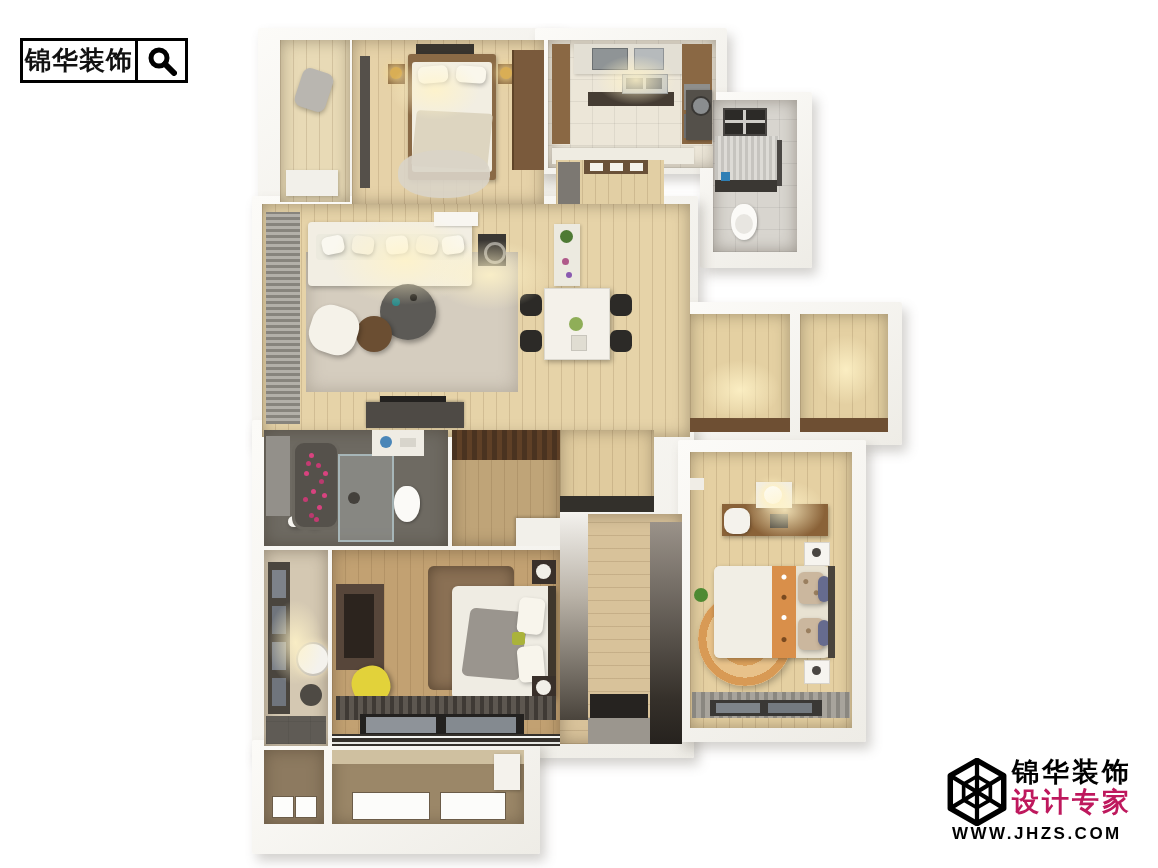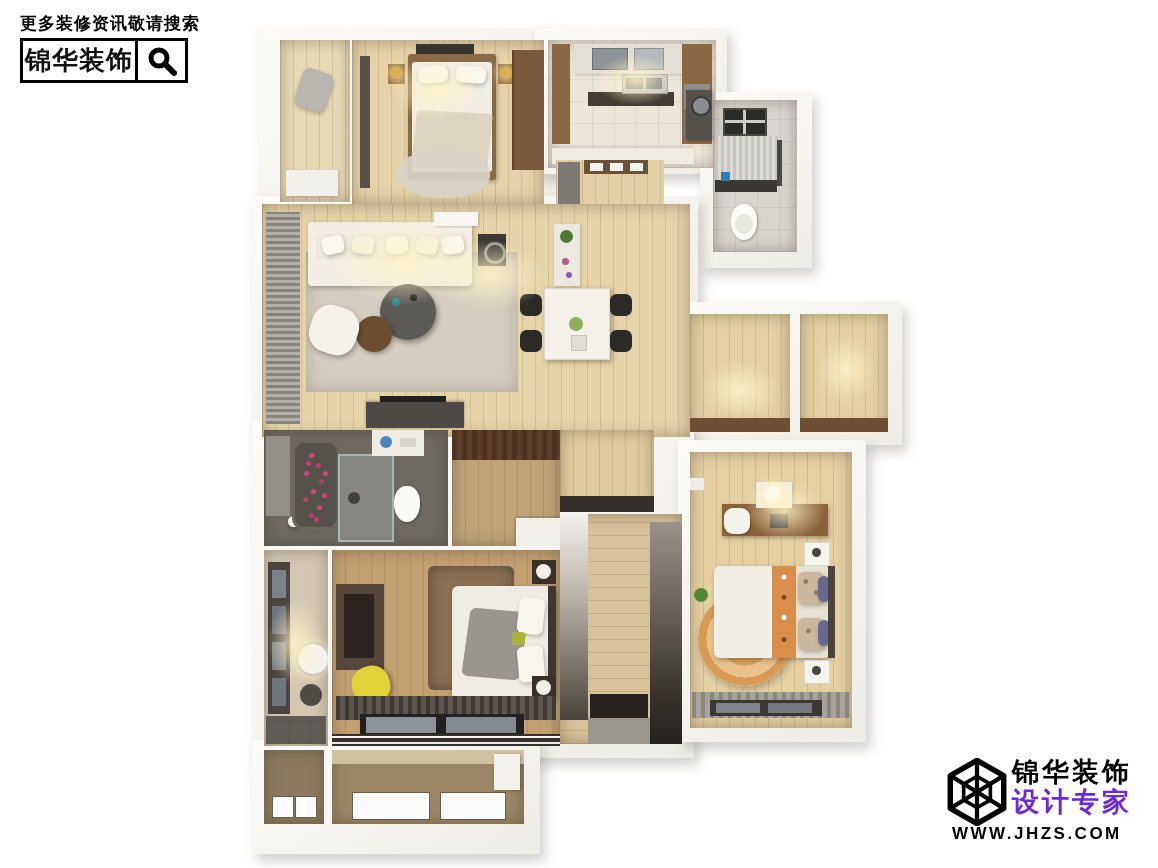--- a/index.html
+++ b/index.html
@@ -9,21 +9,21 @@
   .abs{position:absolute;}
   
   .wm-line{position:absolute;left:20px;top:12px;font-size:17px;font-weight:bold;letter-spacing:1px;color:#000;}
   .wm-box{position:absolute;left:20px;top:38px;width:168px;height:45px;border:3px solid #000;
           display:flex;align-items:stretch;background:#fff;box-sizing:border-box;}
   .wm-brand{flex:1;display:flex;align-items:center;justify-content:center;font-size:26px;font-weight:bold;letter-spacing:1px;}
   .wm-sep{width:3px;background:#000;}
   .wm-mag{width:47px;display:flex;align-items:center;justify-content:center;}
   .logo-wrap{position:absolute;left:938px;top:752px;width:212px;height:104px;}
   .logo-brand{position:absolute;left:74px;top:6px;font-size:27px;font-weight:bold;letter-spacing:3px;color:#000;line-height:1.1;}
-  .logo-tag{position:absolute;left:74px;top:36px;font-size:27px;font-weight:bold;letter-spacing:3px;color:#6d28d9;line-height:1.1;}
+  .logo-tag{position:absolute;left:74px;top:36px;font-size:27px;font-weight:bold;letter-spacing:3px;color:#be185d;line-height:1.1;}
   .logo-url{position:absolute;left:14px;top:72px;font-size:17px;font-weight:bold;letter-spacing:2.5px;color:#000;}
   
   .wall{position:absolute;background:linear-gradient(145deg,#fcfbf8,#eeece6);
         box-shadow:5px 7px 12px rgba(110,104,92,.30);border-radius:2px;}
   .room{position:absolute;box-shadow:inset 0 0 16px rgba(50,40,25,.38);overflow:hidden;}
   .f{position:absolute;}
   .planks-v{background-image:repeating-linear-gradient(90deg,rgba(101,72,38,.16) 0 1px,transparent 1px 13px);}
   .planks-h{background-image:repeating-linear-gradient(0deg,rgba(101,72,38,.16) 0 1px,transparent 1px 13px);}
   .tiles{background-image:repeating-linear-gradient(90deg,rgba(0,0,0,.06) 0 1px,transparent 1px 22px),
                           repeating-linear-gradient(0deg,rgba(0,0,0,.06) 0 1px,transparent 1px 22px);}
@@ -33,21 +33,20 @@
   .soft{border-radius:6px;box-shadow:1px 2px 4px rgba(0,0,0,.25);}
   .glow{position:absolute;border-radius:50%;pointer-events:none;
         background:radial-gradient(closest-side,rgba(255,243,200,.85),rgba(255,243,200,0));}
   .circ{border-radius:50%;}
 </style>
 </head>
 <body>
 
 <div class="stage">
 
-  <div class="wm-line">更多装修资讯敬请搜索</div>
   <div class="wm-box">
     <div class="wm-brand">锦华装饰</div>
     <div class="wm-sep"></div>
     <div class="wm-mag">
       <svg width="30" height="30" viewBox="0 0 30 30">
         <circle cx="12" cy="12" r="8" fill="none" stroke="#000" stroke-width="5"></circle>
         <line x1="18" y1="18" x2="27" y2="27" stroke="#000" stroke-width="6" stroke-linecap="round"></line>
       </svg>
     </div>
   </div>

